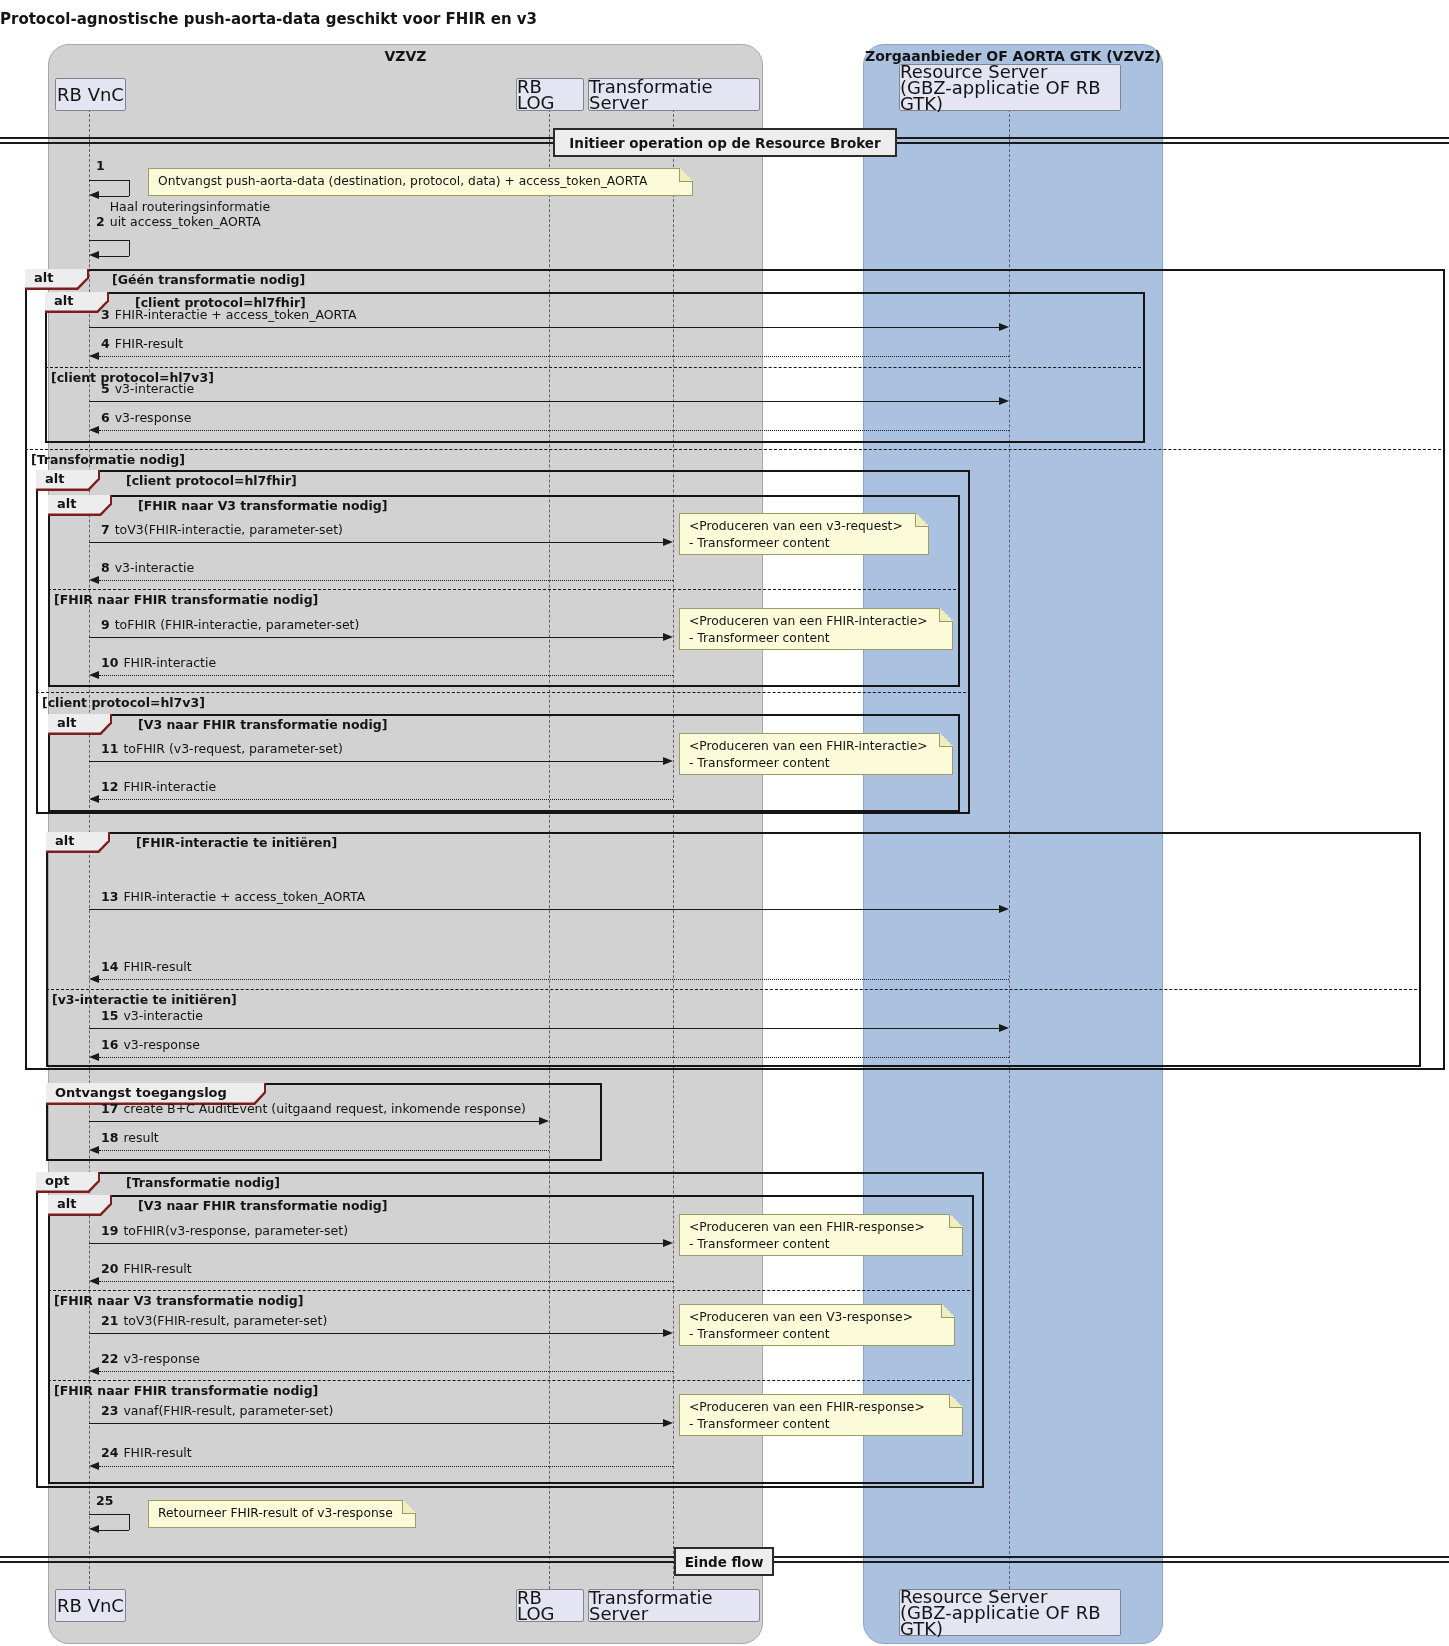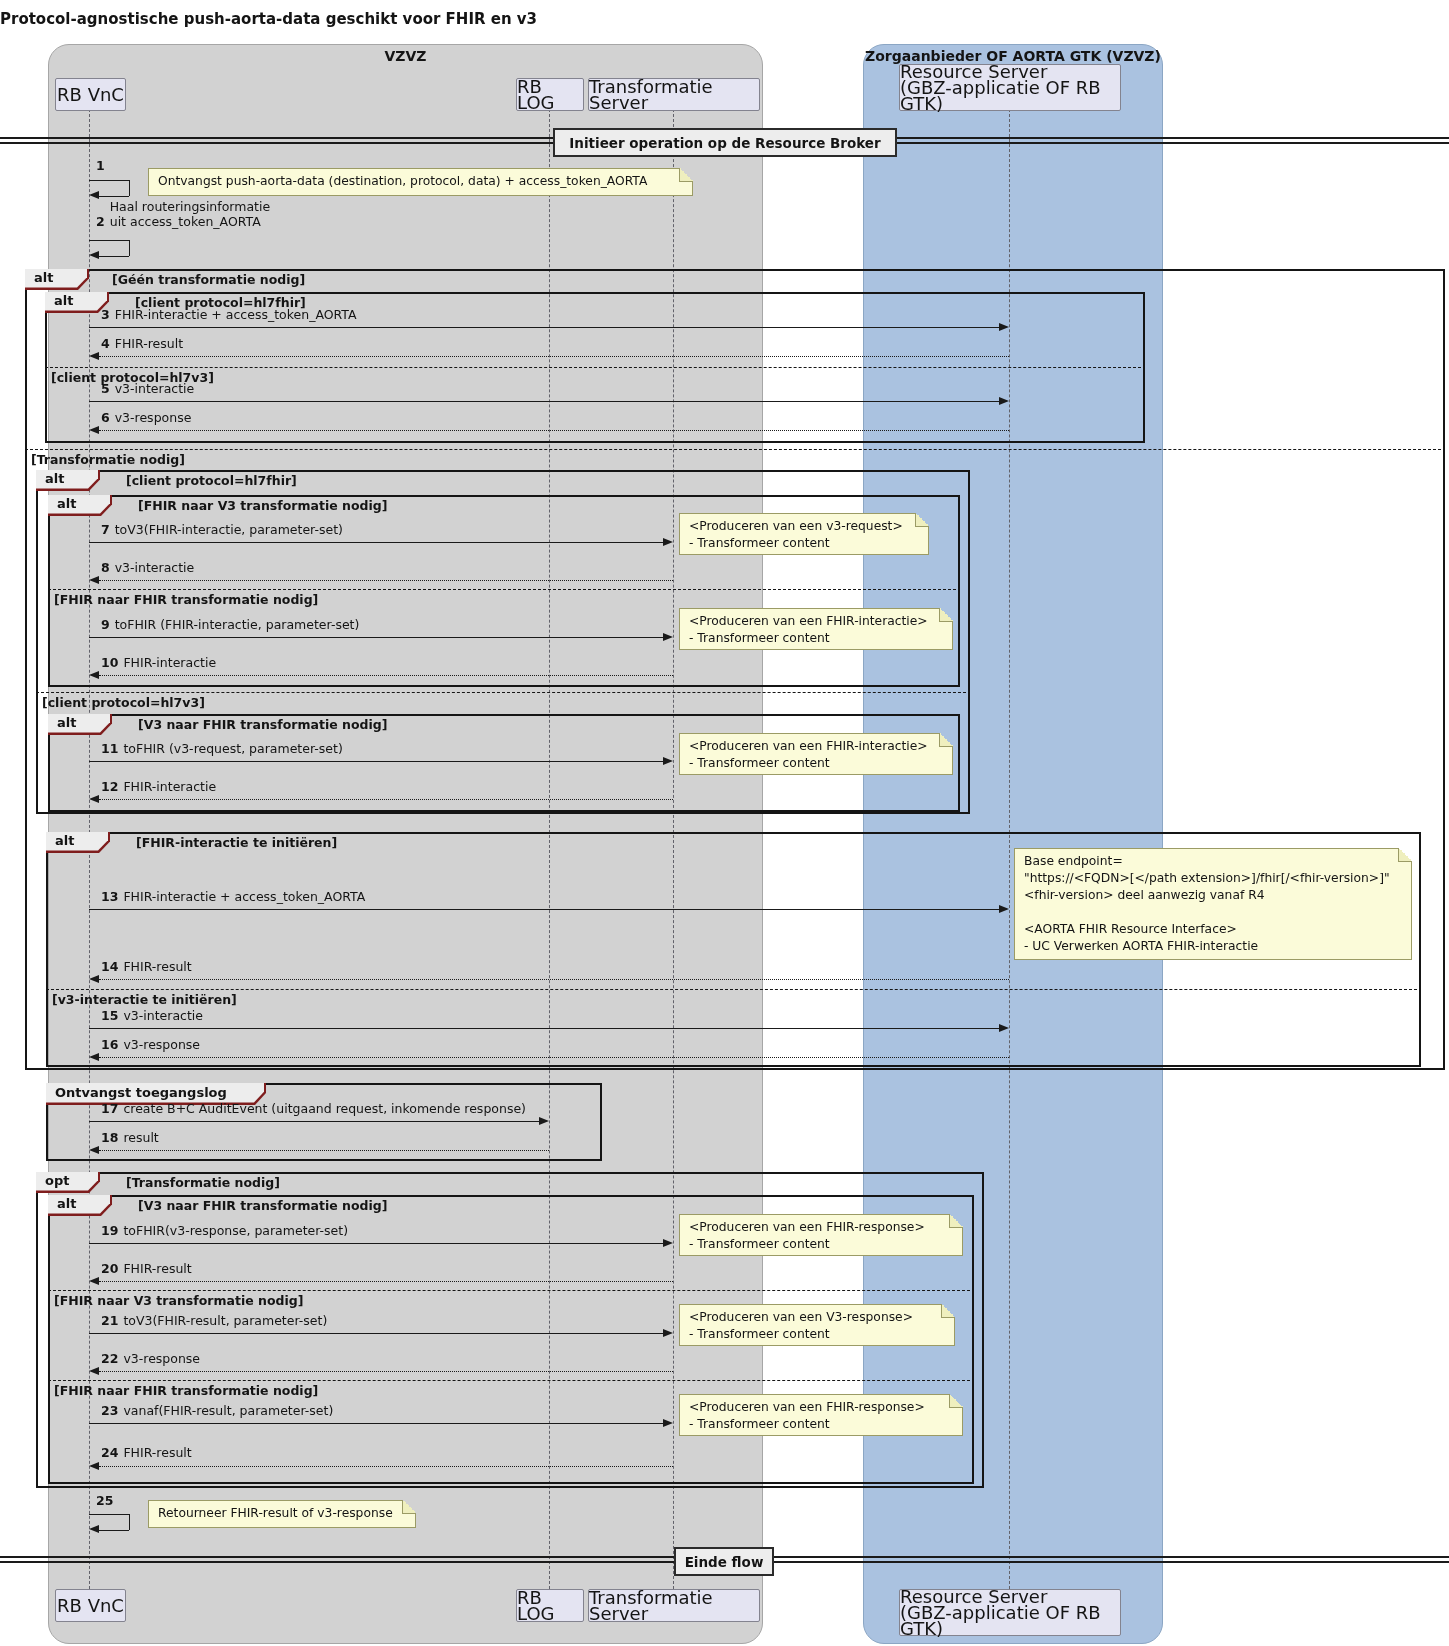--- a/index.html
+++ b/index.html
@@ -199,26 +199,20 @@
   <div class="ah-l" style="left:89px;top:794.5px"></div>
 
   <div class="frame" style="left:46px;top:832px;width:1371px;height:231px"></div>
   <div class="pent" style="left:46px;top:832px;width:64px;height:21px">
     <div class="pent-in">alt</div>
   </div>
   <div class="fcond" style="left:136px;top:835px">[FHIR-interactie te initiëren]</div>
   <div class="fdiv" style="left:46px;top:989px;width:1371px"></div>
   <div class="fcond" style="left:52px;top:992px">[v3-interactie te initiëren]</div>
 
-  <div class="note" style="left:1014px;top:848px;width:398px;height:112px"><i class="fold" style="--bk:#ffffff"></i><span>Base endpoint=
-"https://&lt;FQDN&gt;[&lt;/path extension&gt;]/fhir[/&lt;fhir-version&gt;]"
-&lt;fhir-version&gt; deel aanwezig vanaf R4
-
-&lt;AORTA FHIR Resource Interface&gt;
-- UC Verwerken AORTA FHIR-interactie</span></div>
 
   <div class="mlabel" style="left:101px;top:889px">
       <span class="num">13</span>
       <span class="mtext">FHIR-interactie + access_token_AORTA</span>
     </div>
   <div class="mline" style="left:89px;top:909px;width:910px"></div>
   <div class="ah-r" style="left:999px;top:904.5px"></div>
 
   <div class="mlabel" style="left:101px;top:959px">
       <span class="num">14</span>

